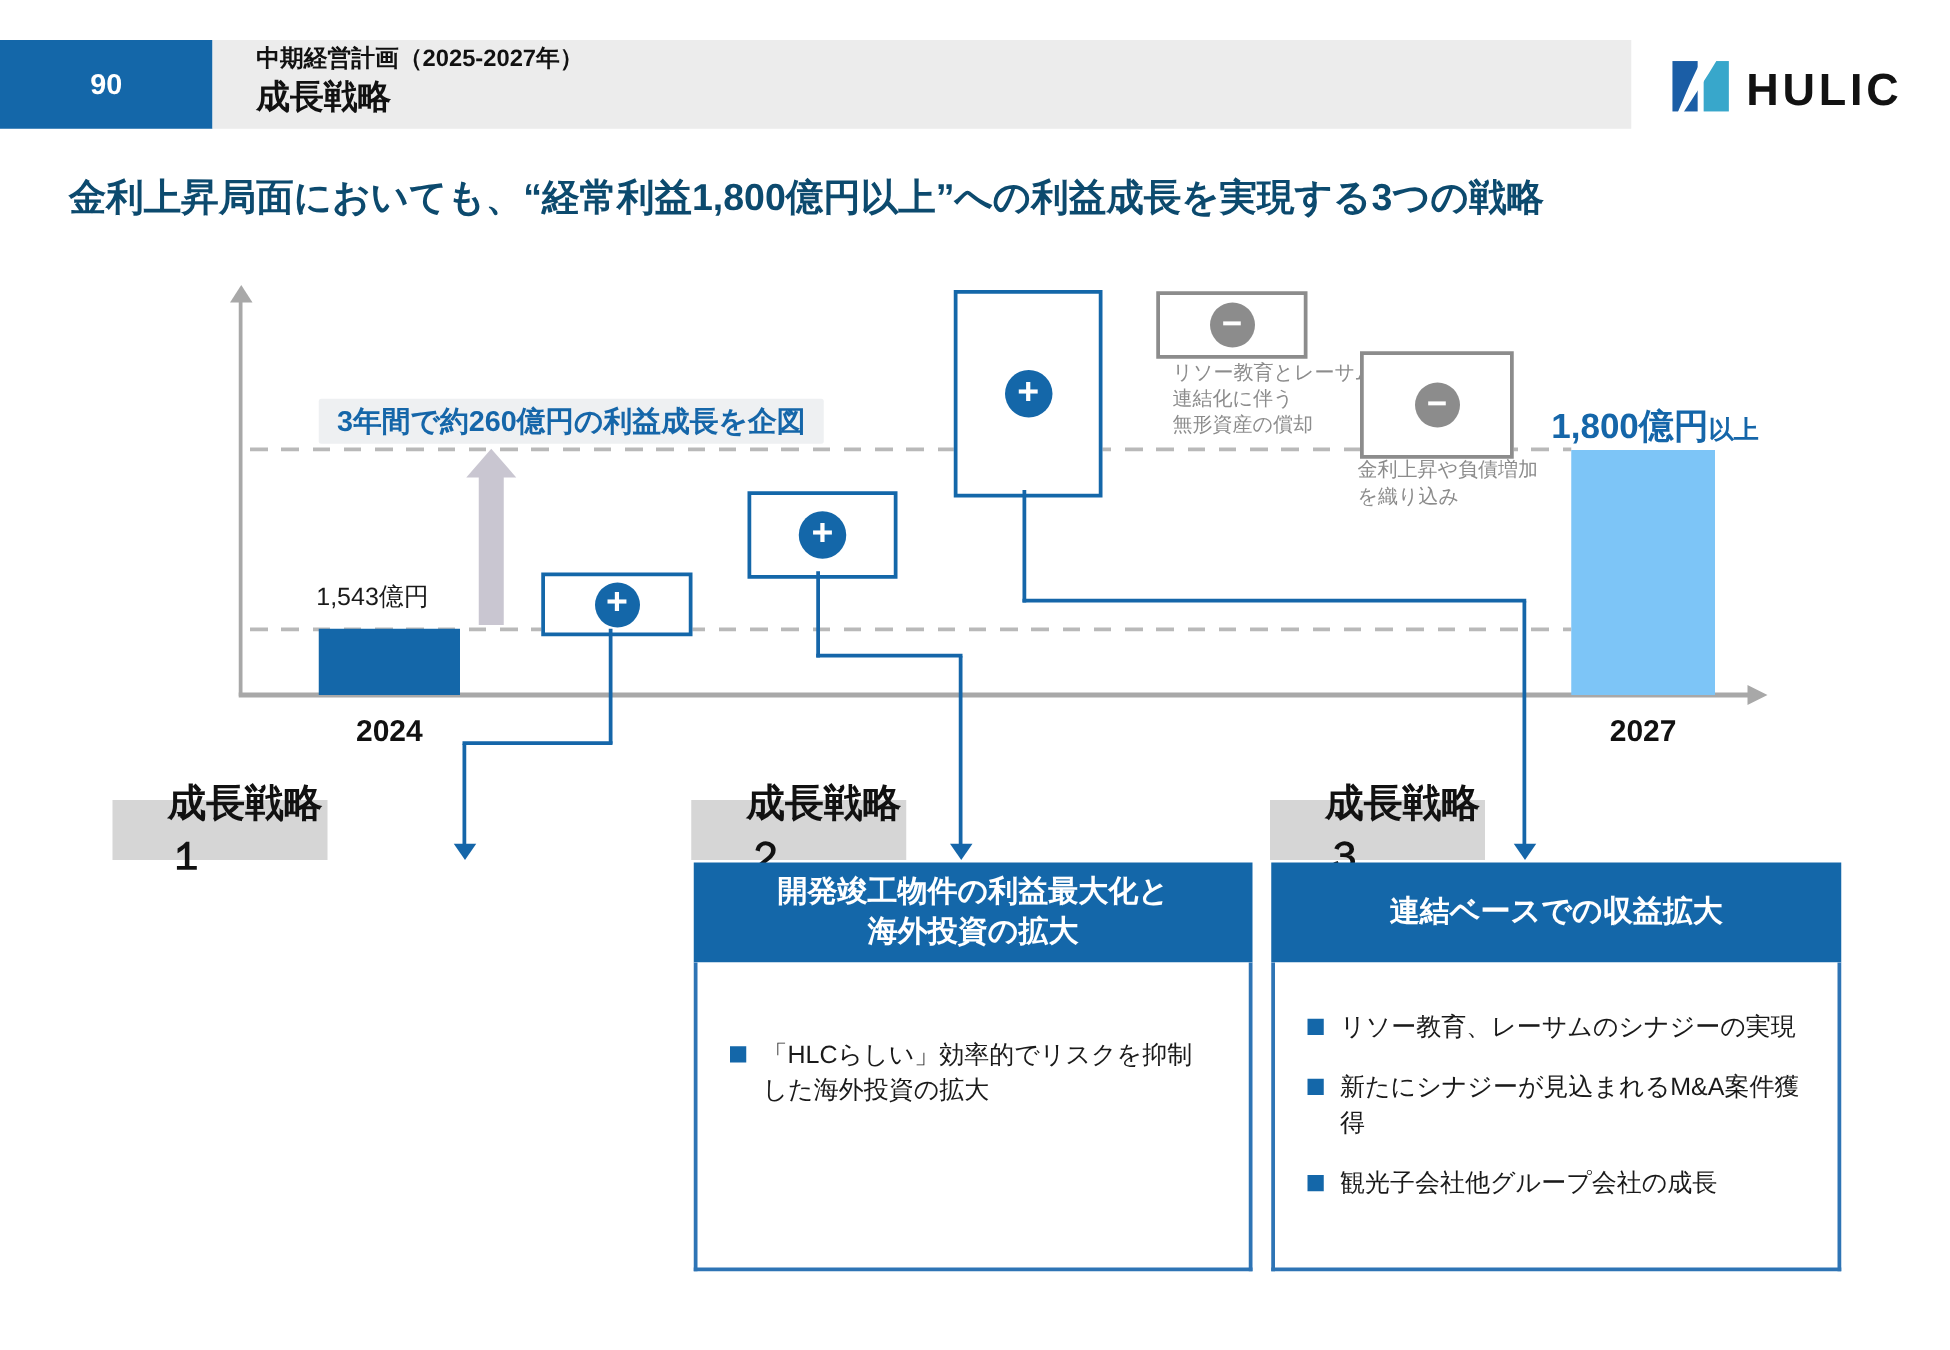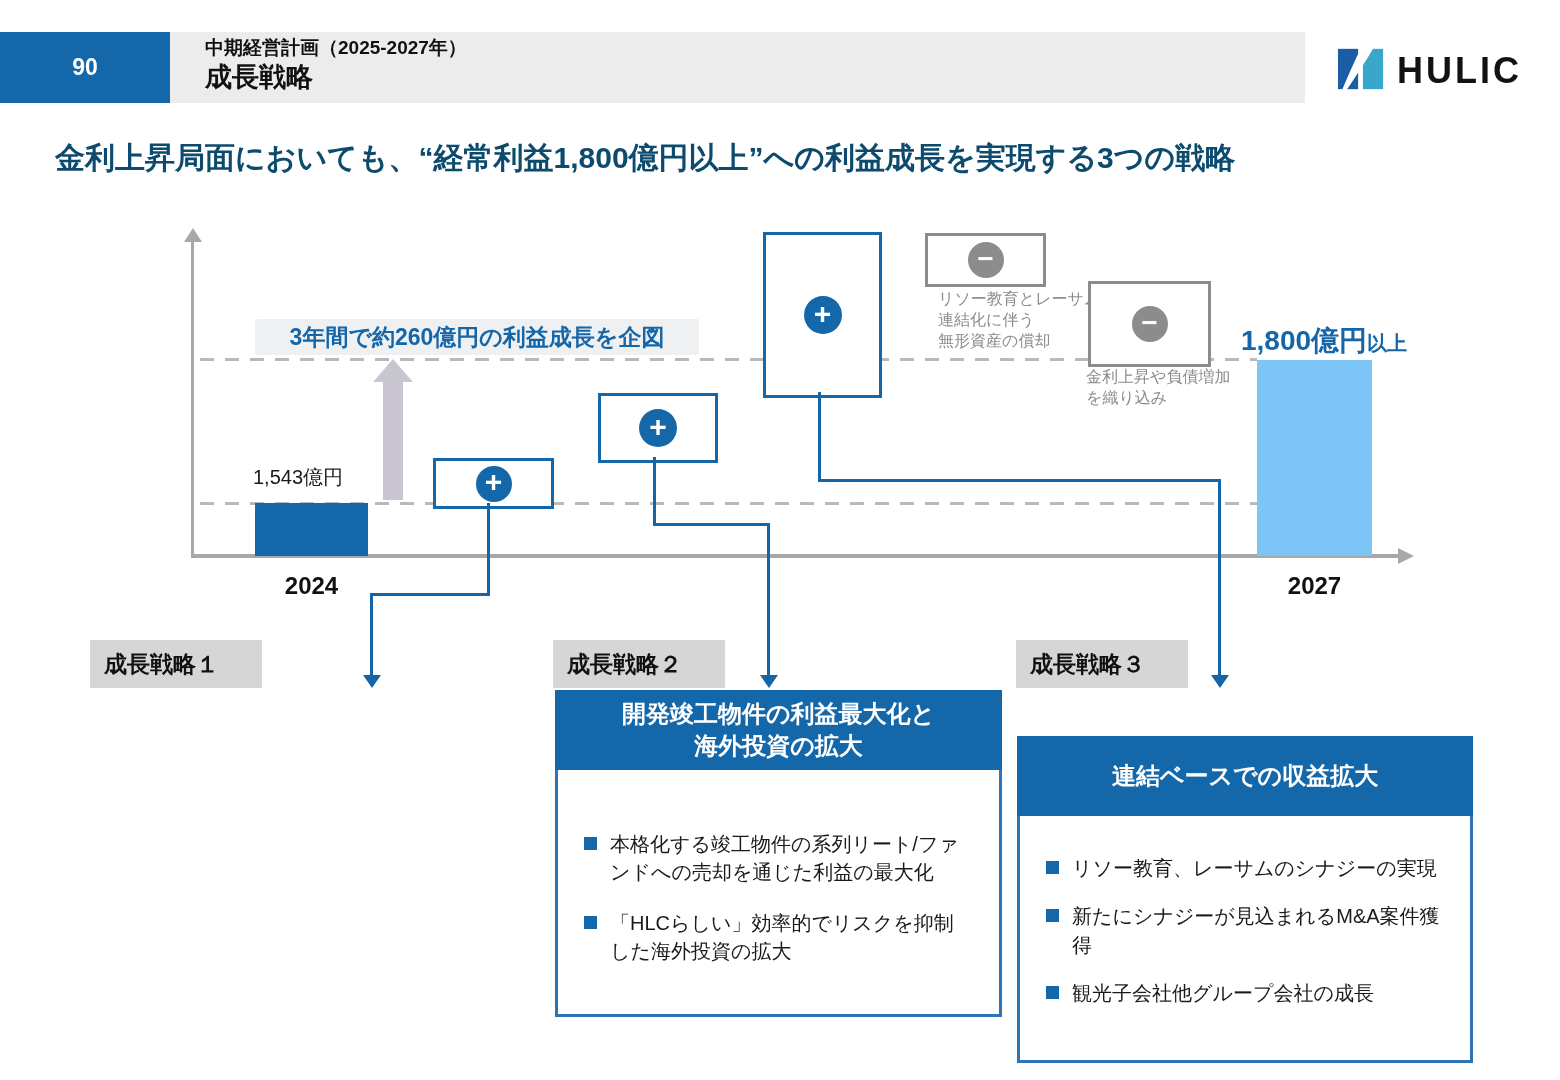--- a/index.html
+++ b/index.html
@@ -36,21 +36,21 @@
   .val-start{position:absolute;left:253px;top:464px;color:#1a1a1a;white-space:nowrap;}
   .val-start .big{font-size:20px;}
   .val-start .small{font-size:20px;}
   .val-end{position:absolute;left:1241px;top:322px;color:#1566A9;font-weight:bold;white-space:nowrap;}
   .val-end .big{font-size:28px;}
   .val-end .small{font-size:20px;}
   .year{position:absolute;top:572px;font-size:24px;font-weight:bold;color:#111;text-align:center;}
   .year-2024{left:255px;width:113px;}
   .year-2027{left:1257px;width:115px;}
 
-  .growth-pill{position:absolute;left:255px;top:319px;width:444px;height:36px;background:#EEF0F2;
+  .growth-pill{position:absolute;left:255px;top:319px;width:404px;height:36px;background:#EEF0F2;
     border-radius:2px;display:flex;align-items:center;justify-content:center;
     font-size:23px;font-weight:bold;color:#1566A9;}
   .growth-arrow-shaft{position:absolute;left:383px;top:381px;width:20px;height:119px;background:#C9C6D1;}
   .growth-arrow-head{position:absolute;left:373px;top:359px;width:0;height:0;
     border-left:20px solid transparent;border-right:20px solid transparent;border-bottom:23px solid #C9C6D1;}
 
   .pm-box{position:absolute;background:#fff;display:flex;align-items:center;justify-content:center;}
   .plus-box{border:3px solid #1467A9;}
   .minus-box{border:3px solid #8C8C8C;}
   .plus-box-1{left:433px;top:458px;width:115px;height:45px;}
@@ -68,27 +68,27 @@
   .minus-note-2{left:1086px;top:366px;}
   .minus-note span{display:block;}
 
   
   .conn{position:absolute;background:#1566A9;}
   .conn-arrow{position:absolute;width:0;height:0;
     border-left:9px solid transparent;border-right:9px solid transparent;border-top:13px solid #1566A9;}
 
   
   .tab{position:absolute;top:640px;height:48px;width:172px;background:#D6D6D6;color:#111;
-    font-size:23px;font-weight:bold;display:flex;align-items:center;padding-left:14px;box-sizing:border-box;}
+    font-size:31px;font-weight:bold;display:flex;align-items:center;padding-left:44px;box-sizing:border-box;}
   .tab-1{left:90px;} .tab-2{left:553px;} .tab-3{left:1016px;}
 
   .card{position:absolute;top:690px;height:327px;box-sizing:border-box;}
   .card-1{left:89px;width:452px;}
   .card-2{left:555px;width:447px;}
-  .card-3{left:1017px;width:456px;margin-top:46px;}
+  .card-3{left:1017px;width:456px;}
   .card-header{height:80px;background:#1467A9;color:#fff;font-size:24px;font-weight:bold;
     display:flex;flex-direction:column;align-items:center;justify-content:center;line-height:1.35;text-align:center;}
   .card-body{height:247px;background:#fff;border:3px solid #2E74B5;border-top:none;box-sizing:border-box;
     padding:0 26px;}
   .card-1 .card-body{padding-top:42px;}
   .card-2 .card-body{padding-top:60px;}
   .card-3 .card-body{padding-top:38px;}
   .bullet{display:flex;gap:13px;margin-bottom:22px;}
   .card-3 .bullet{margin-bottom:20px;}
   .bullet-sq{flex:0 0 13px;width:13px;height:13px;background:#1467A9;margin-top:7px;}
@@ -190,24 +190,20 @@
 
 
   <div class="card card-2">
     <div class="card-header">
       <span>開発竣工物件の利益最大化と</span>
       <span>海外投資の拡大</span>
     </div>
     <div class="card-body">
       <div class="bullet">
         <span class="bullet-sq"></span>
-        <span class="bullet-text">本格化する竣工物件の系列リート/ファンドへの売却を通じた利益の最大化</span>
-      </div>
-      <div class="bullet">
-        <span class="bullet-sq"></span>
         <span class="bullet-text">「HLCらしい」効率的でリスクを抑制した海外投資の拡大</span>
       </div>
     </div>
   </div>
 
   <div class="card card-3">
     <div class="card-header">
       <span>連結ベースでの収益拡大</span>
       <span></span>
     </div>

